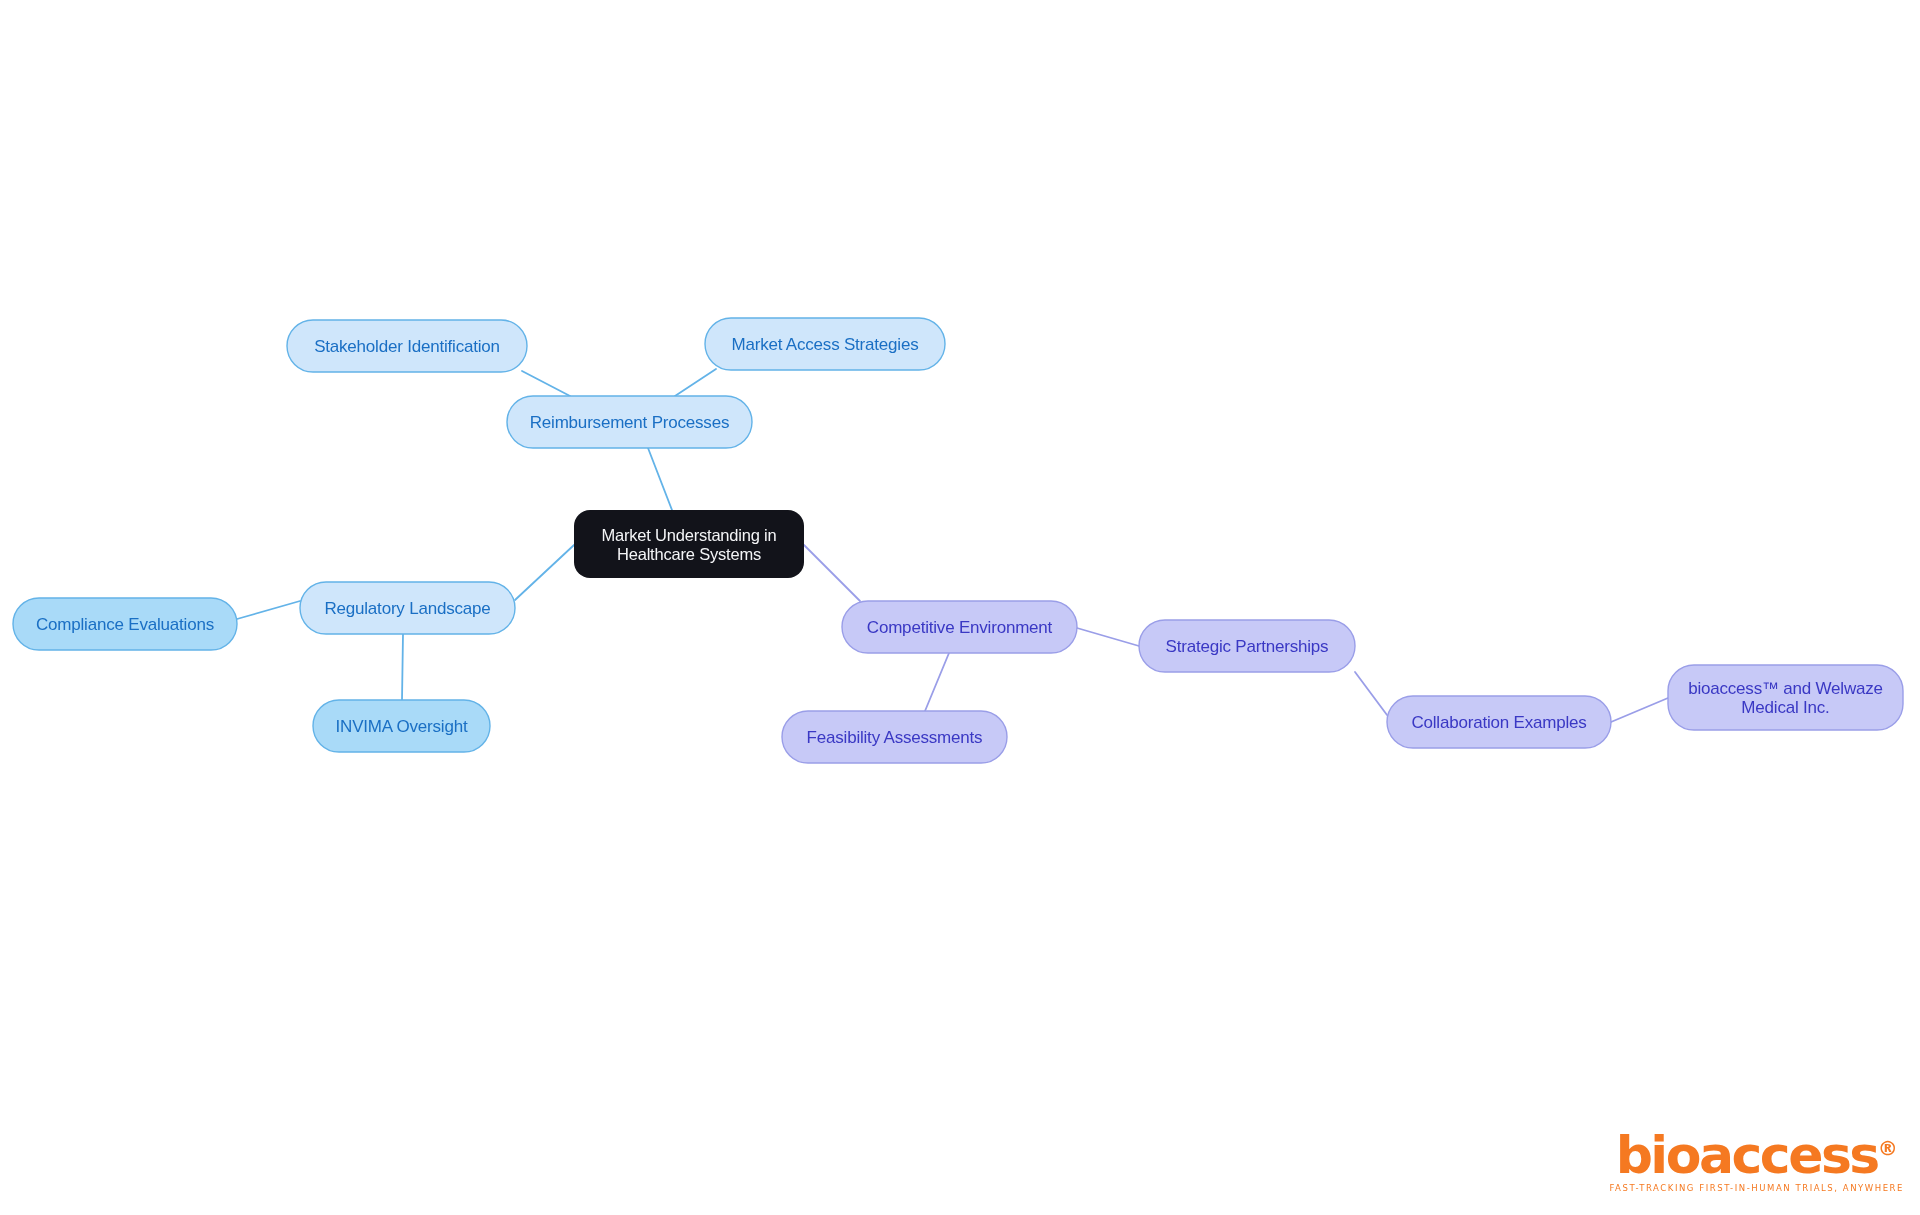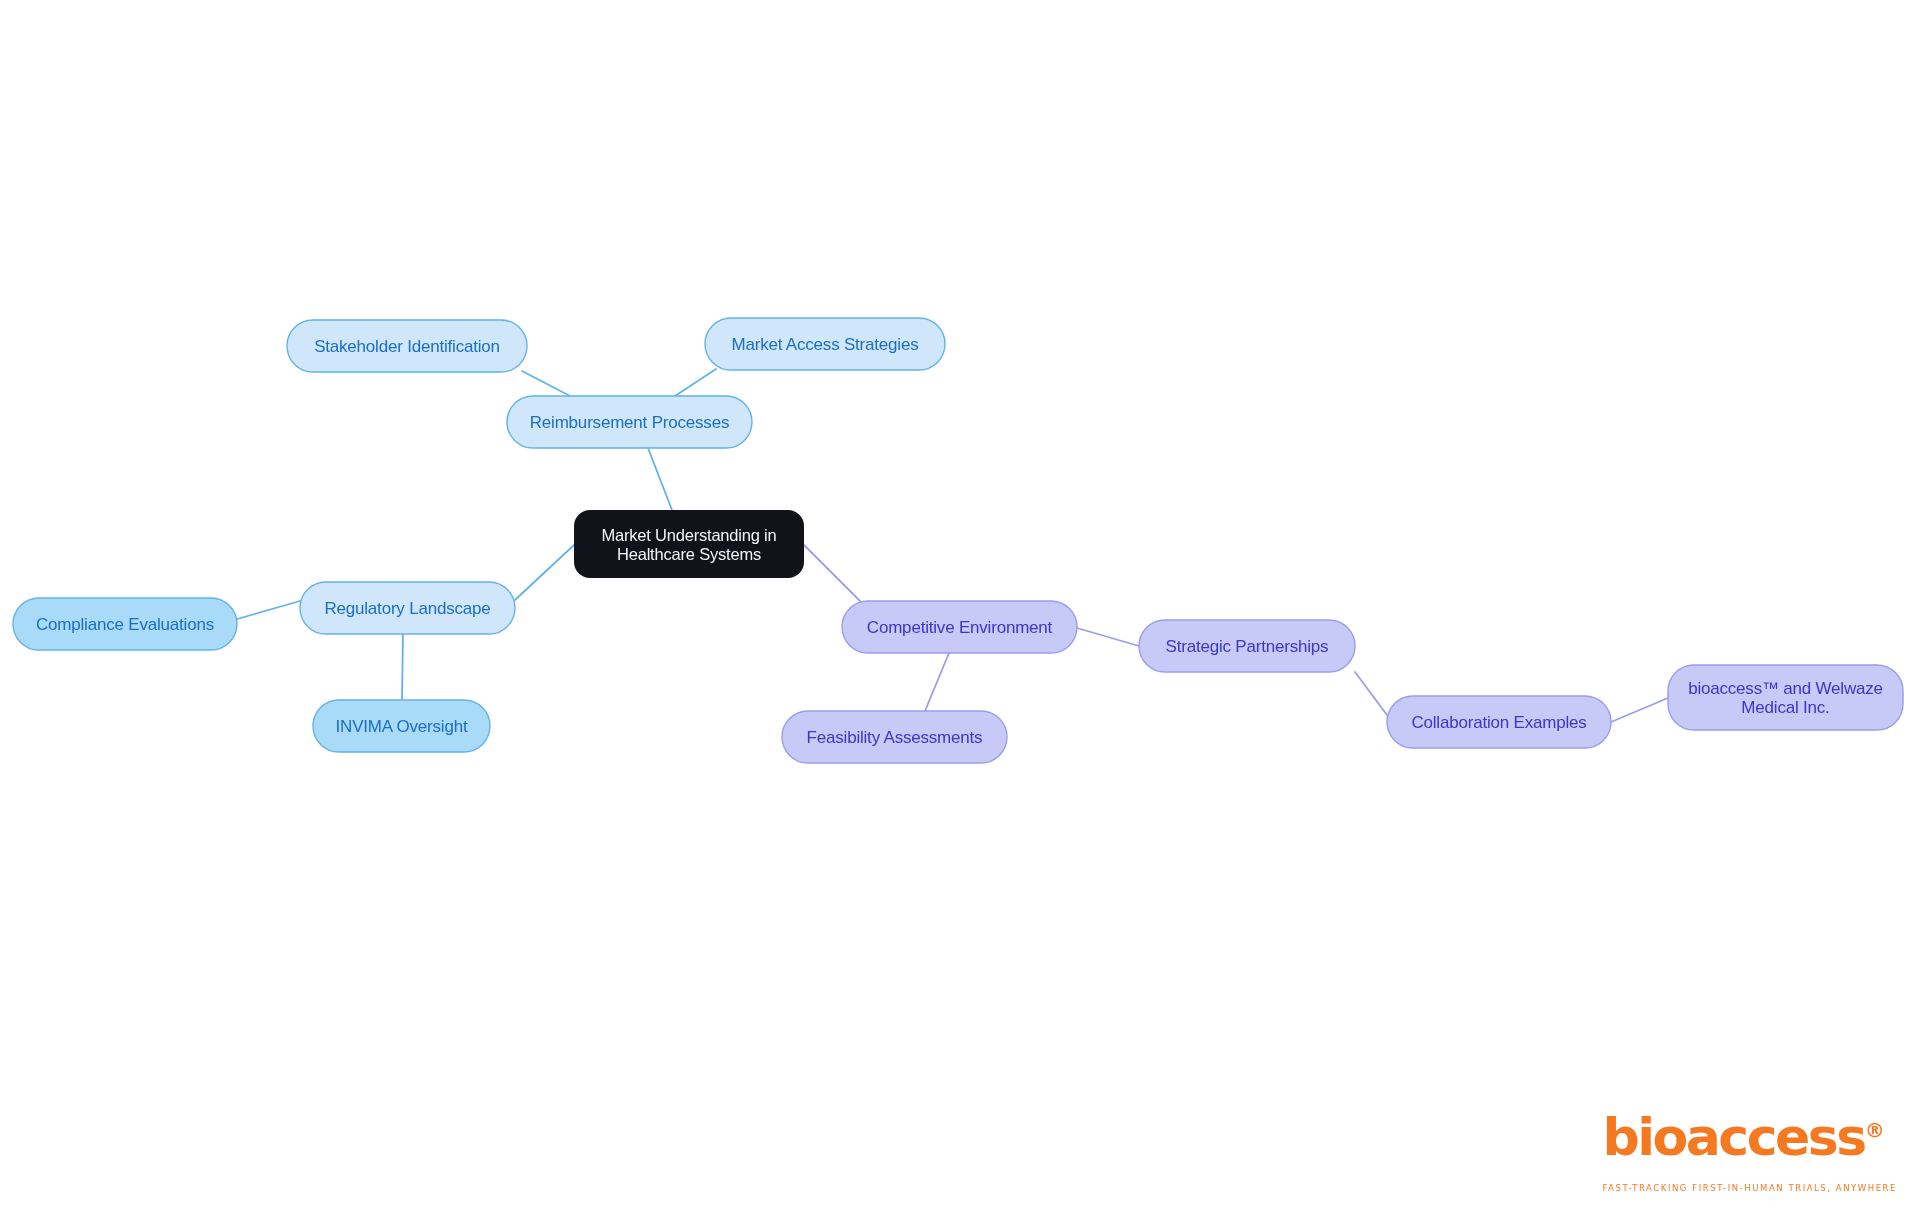--- a/index.html
+++ b/index.html
@@ -33,23 +33,23 @@
     font-family: "Liberation Sans", sans-serif;
     font-size: 17px;
     letter-spacing: -0.2px;
   }
   .node-label.root {
     font-size: 16.5px;
     fill: #f4f5f7;
   }
   .logo-wrap {
     position: absolute;
-    right: 23px;
+    right: 16px;
     bottom: 22px;
-    text-align: left;
+    text-align: center;
     user-select: none;
   }
   .logo-word {
     font-family: "DejaVu Sans", sans-serif;
     font-weight: bold;
     font-size: 52px;
     letter-spacing: -2.5px;
     color: #f57921;
     line-height: 1;
     position: relative;
@@ -59,21 +59,21 @@
     font-size: 20px;
     vertical-align: super;
     letter-spacing: 0;
     font-weight: bold;
   }
   .logo-tagline {
     font-family: "DejaVu Sans", sans-serif;
     font-size: 8.5px;
     letter-spacing: 1.55px;
     color: #f57921;
-    margin-top: 20px;
+    margin-top: 2px;
     white-space: nowrap;
   }
 </style>
 </head>
 <body>
 
 <div id="mindmap-stage">
   <svg id="mindmap-svg" viewBox="0 0 1920 1215" xmlns="http://www.w3.org/2000/svg">
     <g id="links-layer">
         <path d="M 648 448 L 672 510" fill="none" stroke="#63b3e8" stroke-width="1.8" stroke-linecap="round"></path>

